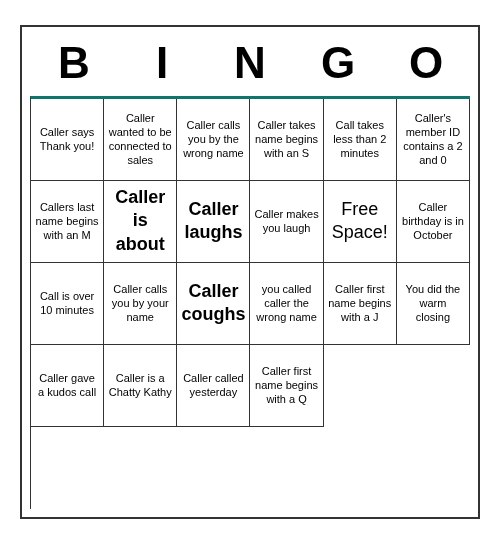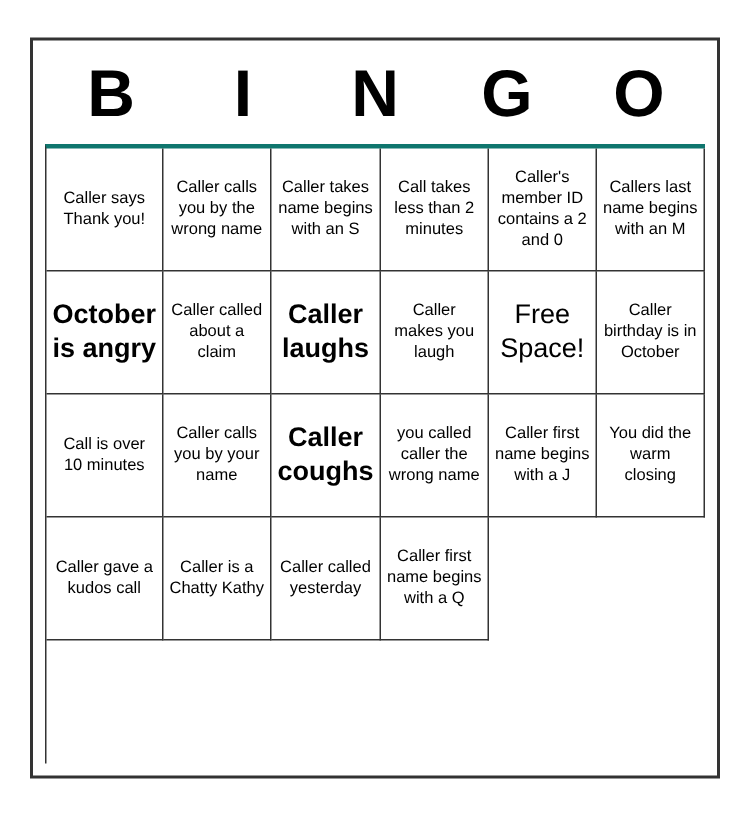--- a/index.html
+++ b/index.html
@@ -65,27 +65,27 @@
 <div class="bingo-card">
   <div class="bingo-header">
   <div class="bingo-letter">B</div>
       <div class="bingo-letter">I</div>
       <div class="bingo-letter">N</div>
       <div class="bingo-letter">G</div>
       <div class="bingo-letter">O</div>
     </div>
   <div class="bingo-grid">
   <div class="bingo-cell">Caller says Thank you!</div>
+      <div class="bingo-cell">Caller wanted to be connected to sales</div>
       <div class="bingo-cell">Caller calls you by the wrong name</div>
       <div class="bingo-cell">Caller takes name begins with an S</div>
       <div class="bingo-cell">Call takes less than 2 minutes</div>
       <div class="bingo-cell">Caller's member ID contains a 2 and 0</div>
       <div class="bingo-cell">Callers last name begins with an M</div>
-      <div class="bingo-cell large-text">October is angry</div>
-      <div class="bingo-cell">Caller called about a claim</div>
+      <div class="bingo-cell large-text">Caller is about</div>
       <div class="bingo-cell large-text">Caller laughs</div>
       <div class="bingo-cell">Caller makes you laugh</div>
       <div class="bingo-cell large-text free-space">Free Space!</div>
       <div class="bingo-cell">Caller birthday is in October</div>
       <div class="bingo-cell">Call is over 10 minutes</div>
       <div class="bingo-cell">Caller calls you by your name</div>
       <div class="bingo-cell large-text">Caller coughs</div>
       <div class="bingo-cell">you called caller the wrong name</div>
       <div class="bingo-cell">Caller first name begins with a J</div>
       <div class="bingo-cell">You did the warm closing</div>

